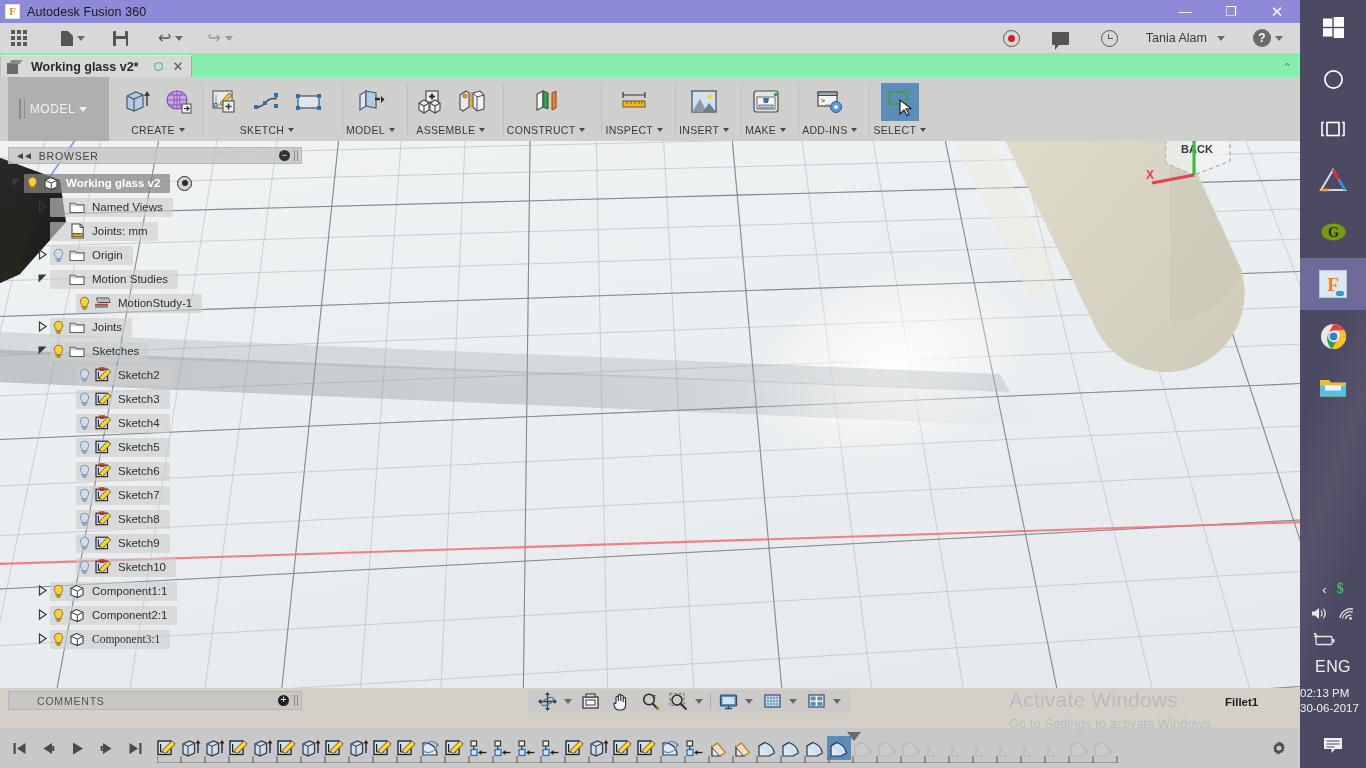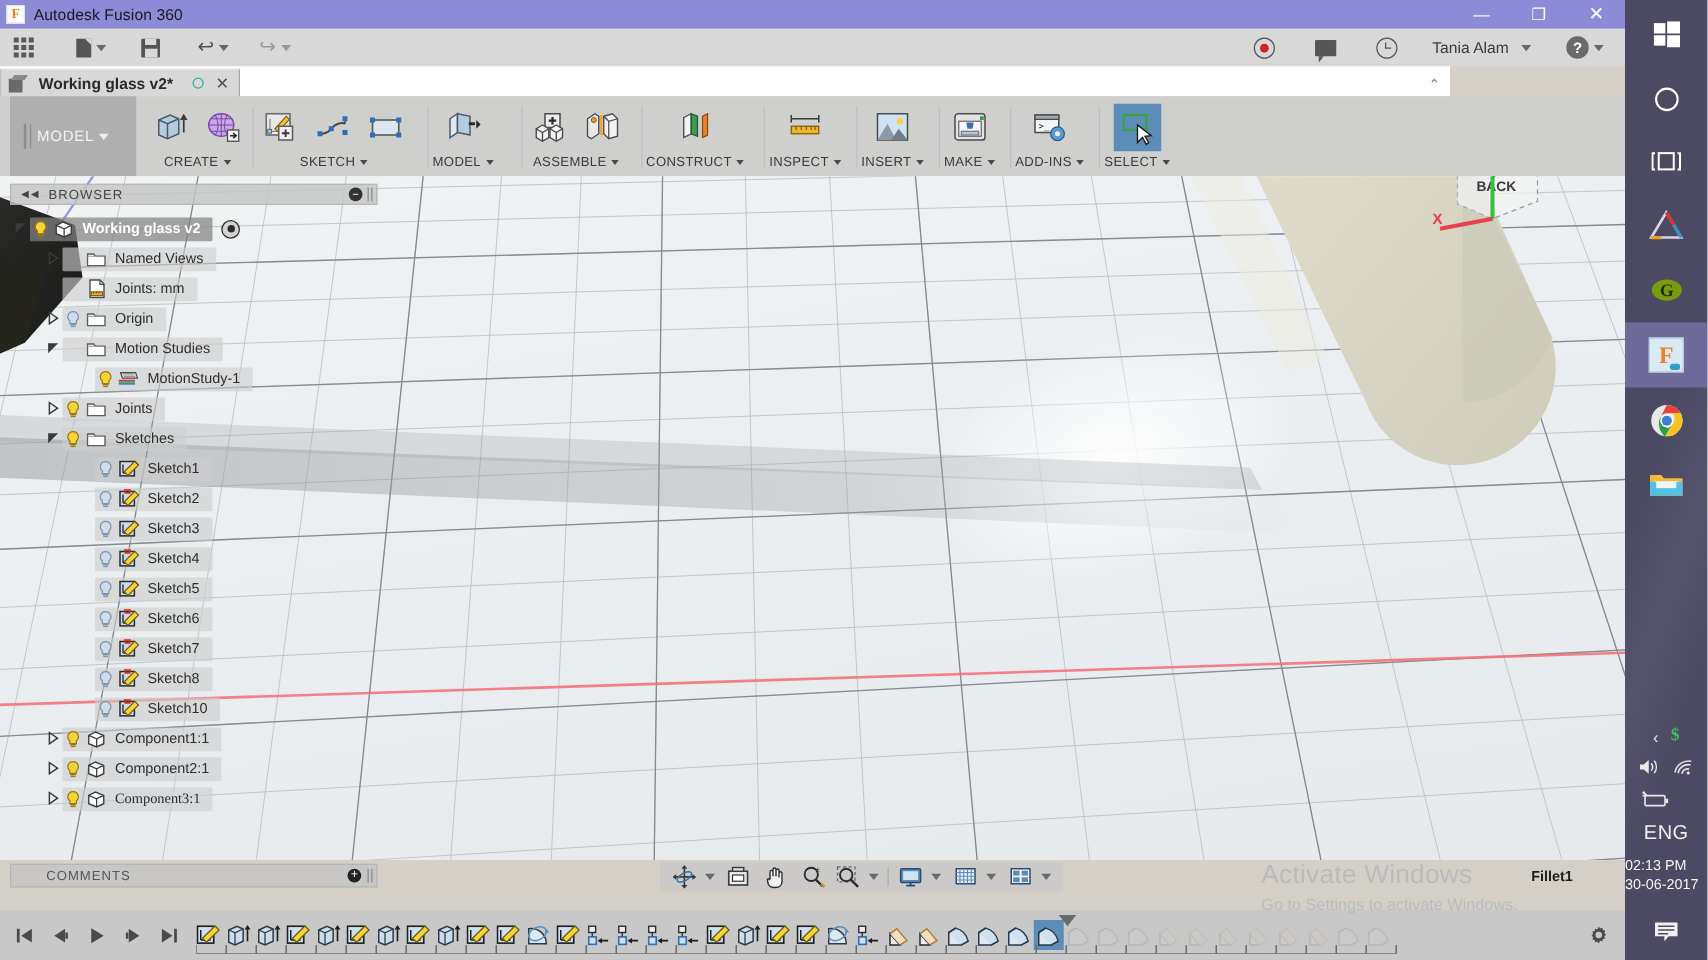--- a/index.html
+++ b/index.html
@@ -63,22 +63,22 @@
   .save-ico { width:15px;height:15px;background:#555;position:relative;border-radius:1px;}
   .save-ico:before{content:"";position:absolute;left:3px;top:0;width:9px;height:5px;background:#d8d8d8;}
   .save-ico:after{content:"";position:absolute;left:2.5px;top:8px;width:10px;height:7px;background:#d8d8d8;}
   .file-ico{width:12px;height:15px;background:#555;position:relative;}
   .file-ico:after{content:"";position:absolute;right:0;top:0;border-top:5px solid #d8d8d8;border-left:5px solid transparent;}
   .arrow-u,.arrow-r{font-size:16px;color:#555;line-height:1;}
   .arrow-r{color:#9a9a9a;}
 
   
   #tabbar {
-    position:absolute; left:0; top:53px; width:1160px; height:24px;
-    background:#ffffff; display:flex; align-items:flex-end;
+    position:absolute; left:0; top:53px; width:1300px; height:24px;
+    background:#86efac; display:flex; align-items:flex-end;
   }
   #doctab {
     height:22px; background:#d8d8d8; display:flex; align-items:center;
     padding:0 8px 0 6px; border-top:1px solid #e4e4e4;
     border-left:1px solid #c0c0c0; border-right:1px solid #a8a8a8;
   }
   #doctab .cube {
     width:15px;height:14px;margin-right:9px;position:relative;
   }
   #doctab .cube:before{content:"";position:absolute;left:0;top:3px;width:11px;height:11px;background:#6a6a6a;}
@@ -377,21 +377,21 @@
                 <path d="M26 9 l3.5 3.5 -3.5 3.5 Z" fill="#2a2a2a"></path>
               </svg>
             </div>
           </div>
           <div class="rp-label">
             <span>MODEL</span>
               <span class="c"></span>
           </div>
         </div>
 
-        <div class="rpanel" style="margin-left:18px">
+        <div class="rpanel" style="margin-left:8px">
           <div class="rp-icons">
             <div class="ricon">
               <svg width="30" height="30" viewBox="0 0 30 30">
                 <rect x="11" y="4" width="12" height="11" fill="#eee" stroke="#4a4a4a" stroke-width="1.2"></rect>
                 <path d="M17 6.5 v6 M14 9.5 h6" stroke="#2a2a2a" stroke-width="1.8"></path>
                 <path d="M4 16 L9 13 L14 16 L14 23 L9 26 L4 23 Z" fill="#f2f2f2" stroke="#4a4a4a" stroke-width="1.1"></path>
                 <path d="M4 16 L9 19 L14 16 M9 19 v7" fill="none" stroke="#4a4a4a" stroke-width="1.1"></path>
                 <path d="M15 16 L20 13 L25 16 L25 23 L20 26 L15 23 Z" fill="#f2f2f2" stroke="#4a4a4a" stroke-width="1.1"></path>
                 <path d="M15 16 L20 19 L25 16 M20 19 v7" fill="none" stroke="#4a4a4a" stroke-width="1.1"></path>
               </svg>
@@ -829,171 +829,171 @@
                   <path d="M6.5 1.2a4.2 4.2 0 012.6 7.5v2.1H3.9V8.7A4.2 4.2 0 016.5 1.2Z" fill="#cfdcec" stroke="#7f95ad" stroke-width="1"></path>
      <rect x="4.2" y="11.1" width="4.6" height="1.2" fill="#7f95ad"></rect>
      <rect x="4.6" y="12.6" width="3.8" height="1.1" fill="#7f95ad"></rect>
                 </svg>
               </span>
               <span class="tico">
                 <svg width="17" height="16" viewBox="0 0 17 16">
                   <rect x="1" y="2.2" width="11.5" height="11.5" fill="#ccdcec" stroke="#2a2a2a" stroke-width="1.2"></rect>
          <path d="M3.4 11.4 V4.6 M3.4 11.4 H10" stroke="#2a2a2a" stroke-width="1.1"></path>
          <path d="M4.4 10.4 L12.8 2 L15.8 5 L7.4 13.4 Z" fill="#f7d33a" stroke="#6a5a10" stroke-width=".9"></path>
+         <path d="M4.2 1 h5.6 M5.4 1 v2 M8.6 1 v2 M4.6 3.3 h4.8" stroke="#d03020" stroke-width="1.3" fill="none"></path>
+                </svg>
+              </span>
+              <span class="tlbl">Sketch2</span>
+            </span>
+          </div>
+          <div class="tnode" style="padding-left: 52px;">
+            <span class="twist"><svg width="11" height="11" viewBox="0 0 11 11"></svg></span>
+            <span class="row">
+              <span class="bulb">
+                <svg width="13" height="15" viewBox="0 0 13 15">
+                  <path d="M6.5 1.2a4.2 4.2 0 012.6 7.5v2.1H3.9V8.7A4.2 4.2 0 016.5 1.2Z" fill="#cfdcec" stroke="#7f95ad" stroke-width="1"></path>
+     <rect x="4.2" y="11.1" width="4.6" height="1.2" fill="#7f95ad"></rect>
+     <rect x="4.6" y="12.6" width="3.8" height="1.1" fill="#7f95ad"></rect>
+                </svg>
+              </span>
+              <span class="tico">
+                <svg width="17" height="16" viewBox="0 0 17 16">
+                  <rect x="1" y="2.2" width="11.5" height="11.5" fill="#ccdcec" stroke="#2a2a2a" stroke-width="1.2"></rect>
+         <path d="M3.4 11.4 V4.6 M3.4 11.4 H10" stroke="#2a2a2a" stroke-width="1.1"></path>
+         <path d="M4.4 10.4 L12.8 2 L15.8 5 L7.4 13.4 Z" fill="#f7d33a" stroke="#6a5a10" stroke-width=".9"></path>
          <path d="M12.8 2 L15.8 5" stroke="#6a5a10" stroke-width=".9"></path>
                 </svg>
               </span>
-              <span class="tlbl">Sketch1</span>
+              <span class="tlbl">Sketch3</span>
             </span>
           </div>
           <div class="tnode" style="padding-left: 52px;">
             <span class="twist"><svg width="11" height="11" viewBox="0 0 11 11"></svg></span>
             <span class="row">
               <span class="bulb">
                 <svg width="13" height="15" viewBox="0 0 13 15">
                   <path d="M6.5 1.2a4.2 4.2 0 012.6 7.5v2.1H3.9V8.7A4.2 4.2 0 016.5 1.2Z" fill="#cfdcec" stroke="#7f95ad" stroke-width="1"></path>
      <rect x="4.2" y="11.1" width="4.6" height="1.2" fill="#7f95ad"></rect>
      <rect x="4.6" y="12.6" width="3.8" height="1.1" fill="#7f95ad"></rect>
                 </svg>
               </span>
               <span class="tico">
                 <svg width="17" height="16" viewBox="0 0 17 16">
                   <rect x="1" y="2.2" width="11.5" height="11.5" fill="#ccdcec" stroke="#2a2a2a" stroke-width="1.2"></rect>
          <path d="M3.4 11.4 V4.6 M3.4 11.4 H10" stroke="#2a2a2a" stroke-width="1.1"></path>
          <path d="M4.4 10.4 L12.8 2 L15.8 5 L7.4 13.4 Z" fill="#f7d33a" stroke="#6a5a10" stroke-width=".9"></path>
          <path d="M4.2 1 h5.6 M5.4 1 v2 M8.6 1 v2 M4.6 3.3 h4.8" stroke="#d03020" stroke-width="1.3" fill="none"></path>
                 </svg>
               </span>
-              <span class="tlbl">Sketch2</span>
+              <span class="tlbl">Sketch4</span>
             </span>
           </div>
           <div class="tnode" style="padding-left: 52px;">
             <span class="twist"><svg width="11" height="11" viewBox="0 0 11 11"></svg></span>
             <span class="row">
               <span class="bulb">
                 <svg width="13" height="15" viewBox="0 0 13 15">
                   <path d="M6.5 1.2a4.2 4.2 0 012.6 7.5v2.1H3.9V8.7A4.2 4.2 0 016.5 1.2Z" fill="#cfdcec" stroke="#7f95ad" stroke-width="1"></path>
      <rect x="4.2" y="11.1" width="4.6" height="1.2" fill="#7f95ad"></rect>
      <rect x="4.6" y="12.6" width="3.8" height="1.1" fill="#7f95ad"></rect>
                 </svg>
               </span>
               <span class="tico">
                 <svg width="17" height="16" viewBox="0 0 17 16">
                   <rect x="1" y="2.2" width="11.5" height="11.5" fill="#ccdcec" stroke="#2a2a2a" stroke-width="1.2"></rect>
          <path d="M3.4 11.4 V4.6 M3.4 11.4 H10" stroke="#2a2a2a" stroke-width="1.1"></path>
          <path d="M4.4 10.4 L12.8 2 L15.8 5 L7.4 13.4 Z" fill="#f7d33a" stroke="#6a5a10" stroke-width=".9"></path>
          <path d="M12.8 2 L15.8 5" stroke="#6a5a10" stroke-width=".9"></path>
                 </svg>
               </span>
-              <span class="tlbl">Sketch3</span>
+              <span class="tlbl">Sketch5</span>
             </span>
           </div>
           <div class="tnode" style="padding-left: 52px;">
             <span class="twist"><svg width="11" height="11" viewBox="0 0 11 11"></svg></span>
             <span class="row">
               <span class="bulb">
                 <svg width="13" height="15" viewBox="0 0 13 15">
                   <path d="M6.5 1.2a4.2 4.2 0 012.6 7.5v2.1H3.9V8.7A4.2 4.2 0 016.5 1.2Z" fill="#cfdcec" stroke="#7f95ad" stroke-width="1"></path>
      <rect x="4.2" y="11.1" width="4.6" height="1.2" fill="#7f95ad"></rect>
      <rect x="4.6" y="12.6" width="3.8" height="1.1" fill="#7f95ad"></rect>
                 </svg>
               </span>
               <span class="tico">
                 <svg width="17" height="16" viewBox="0 0 17 16">
                   <rect x="1" y="2.2" width="11.5" height="11.5" fill="#ccdcec" stroke="#2a2a2a" stroke-width="1.2"></rect>
          <path d="M3.4 11.4 V4.6 M3.4 11.4 H10" stroke="#2a2a2a" stroke-width="1.1"></path>
          <path d="M4.4 10.4 L12.8 2 L15.8 5 L7.4 13.4 Z" fill="#f7d33a" stroke="#6a5a10" stroke-width=".9"></path>
          <path d="M4.2 1 h5.6 M5.4 1 v2 M8.6 1 v2 M4.6 3.3 h4.8" stroke="#d03020" stroke-width="1.3" fill="none"></path>
                 </svg>
               </span>
-              <span class="tlbl">Sketch4</span>
+              <span class="tlbl">Sketch6</span>
+            </span>
+          </div>
+          <div class="tnode" style="padding-left: 52px;">
+            <span class="twist"><svg width="11" height="11" viewBox="0 0 11 11"></svg></span>
+            <span class="row">
+              <span class="bulb">
+                <svg width="13" height="15" viewBox="0 0 13 15">
+                  <path d="M6.5 1.2a4.2 4.2 0 012.6 7.5v2.1H3.9V8.7A4.2 4.2 0 016.5 1.2Z" fill="#cfdcec" stroke="#7f95ad" stroke-width="1"></path>
+     <rect x="4.2" y="11.1" width="4.6" height="1.2" fill="#7f95ad"></rect>
+     <rect x="4.6" y="12.6" width="3.8" height="1.1" fill="#7f95ad"></rect>
+                </svg>
+              </span>
+              <span class="tico">
+                <svg width="17" height="16" viewBox="0 0 17 16">
+                  <rect x="1" y="2.2" width="11.5" height="11.5" fill="#ccdcec" stroke="#2a2a2a" stroke-width="1.2"></rect>
+         <path d="M3.4 11.4 V4.6 M3.4 11.4 H10" stroke="#2a2a2a" stroke-width="1.1"></path>
+         <path d="M4.4 10.4 L12.8 2 L15.8 5 L7.4 13.4 Z" fill="#f7d33a" stroke="#6a5a10" stroke-width=".9"></path>
+         <path d="M4.2 1 h5.6 M5.4 1 v2 M8.6 1 v2 M4.6 3.3 h4.8" stroke="#d03020" stroke-width="1.3" fill="none"></path>
+                </svg>
+              </span>
+              <span class="tlbl">Sketch7</span>
+            </span>
+          </div>
+          <div class="tnode" style="padding-left: 52px;">
+            <span class="twist"><svg width="11" height="11" viewBox="0 0 11 11"></svg></span>
+            <span class="row">
+              <span class="bulb">
+                <svg width="13" height="15" viewBox="0 0 13 15">
+                  <path d="M6.5 1.2a4.2 4.2 0 012.6 7.5v2.1H3.9V8.7A4.2 4.2 0 016.5 1.2Z" fill="#cfdcec" stroke="#7f95ad" stroke-width="1"></path>
+     <rect x="4.2" y="11.1" width="4.6" height="1.2" fill="#7f95ad"></rect>
+     <rect x="4.6" y="12.6" width="3.8" height="1.1" fill="#7f95ad"></rect>
+                </svg>
+              </span>
+              <span class="tico">
+                <svg width="17" height="16" viewBox="0 0 17 16">
+                  <rect x="1" y="2.2" width="11.5" height="11.5" fill="#ccdcec" stroke="#2a2a2a" stroke-width="1.2"></rect>
+         <path d="M3.4 11.4 V4.6 M3.4 11.4 H10" stroke="#2a2a2a" stroke-width="1.1"></path>
+         <path d="M4.4 10.4 L12.8 2 L15.8 5 L7.4 13.4 Z" fill="#f7d33a" stroke="#6a5a10" stroke-width=".9"></path>
+         <path d="M4.2 1 h5.6 M5.4 1 v2 M8.6 1 v2 M4.6 3.3 h4.8" stroke="#d03020" stroke-width="1.3" fill="none"></path>
+                </svg>
+              </span>
+              <span class="tlbl">Sketch8</span>
             </span>
           </div>
           <div class="tnode" style="padding-left: 52px;">
             <span class="twist"><svg width="11" height="11" viewBox="0 0 11 11"></svg></span>
             <span class="row">
               <span class="bulb">
                 <svg width="13" height="15" viewBox="0 0 13 15">
                   <path d="M6.5 1.2a4.2 4.2 0 012.6 7.5v2.1H3.9V8.7A4.2 4.2 0 016.5 1.2Z" fill="#cfdcec" stroke="#7f95ad" stroke-width="1"></path>
      <rect x="4.2" y="11.1" width="4.6" height="1.2" fill="#7f95ad"></rect>
      <rect x="4.6" y="12.6" width="3.8" height="1.1" fill="#7f95ad"></rect>
                 </svg>
               </span>
               <span class="tico">
                 <svg width="17" height="16" viewBox="0 0 17 16">
                   <rect x="1" y="2.2" width="11.5" height="11.5" fill="#ccdcec" stroke="#2a2a2a" stroke-width="1.2"></rect>
          <path d="M3.4 11.4 V4.6 M3.4 11.4 H10" stroke="#2a2a2a" stroke-width="1.1"></path>
          <path d="M4.4 10.4 L12.8 2 L15.8 5 L7.4 13.4 Z" fill="#f7d33a" stroke="#6a5a10" stroke-width=".9"></path>
          <path d="M12.8 2 L15.8 5" stroke="#6a5a10" stroke-width=".9"></path>
                 </svg>
               </span>
-              <span class="tlbl">Sketch5</span>
-            </span>
-          </div>
-          <div class="tnode" style="padding-left: 52px;">
-            <span class="twist"><svg width="11" height="11" viewBox="0 0 11 11"></svg></span>
-            <span class="row">
-              <span class="bulb">
-                <svg width="13" height="15" viewBox="0 0 13 15">
-                  <path d="M6.5 1.2a4.2 4.2 0 012.6 7.5v2.1H3.9V8.7A4.2 4.2 0 016.5 1.2Z" fill="#cfdcec" stroke="#7f95ad" stroke-width="1"></path>
-     <rect x="4.2" y="11.1" width="4.6" height="1.2" fill="#7f95ad"></rect>
-     <rect x="4.6" y="12.6" width="3.8" height="1.1" fill="#7f95ad"></rect>
-                </svg>
-              </span>
-              <span class="tico">
-                <svg width="17" height="16" viewBox="0 0 17 16">
-                  <rect x="1" y="2.2" width="11.5" height="11.5" fill="#ccdcec" stroke="#2a2a2a" stroke-width="1.2"></rect>
-         <path d="M3.4 11.4 V4.6 M3.4 11.4 H10" stroke="#2a2a2a" stroke-width="1.1"></path>
-         <path d="M4.4 10.4 L12.8 2 L15.8 5 L7.4 13.4 Z" fill="#f7d33a" stroke="#6a5a10" stroke-width=".9"></path>
-         <path d="M4.2 1 h5.6 M5.4 1 v2 M8.6 1 v2 M4.6 3.3 h4.8" stroke="#d03020" stroke-width="1.3" fill="none"></path>
-                </svg>
-              </span>
-              <span class="tlbl">Sketch6</span>
-            </span>
-          </div>
-          <div class="tnode" style="padding-left: 52px;">
-            <span class="twist"><svg width="11" height="11" viewBox="0 0 11 11"></svg></span>
-            <span class="row">
-              <span class="bulb">
-                <svg width="13" height="15" viewBox="0 0 13 15">
-                  <path d="M6.5 1.2a4.2 4.2 0 012.6 7.5v2.1H3.9V8.7A4.2 4.2 0 016.5 1.2Z" fill="#cfdcec" stroke="#7f95ad" stroke-width="1"></path>
-     <rect x="4.2" y="11.1" width="4.6" height="1.2" fill="#7f95ad"></rect>
-     <rect x="4.6" y="12.6" width="3.8" height="1.1" fill="#7f95ad"></rect>
-                </svg>
-              </span>
-              <span class="tico">
-                <svg width="17" height="16" viewBox="0 0 17 16">
-                  <rect x="1" y="2.2" width="11.5" height="11.5" fill="#ccdcec" stroke="#2a2a2a" stroke-width="1.2"></rect>
-         <path d="M3.4 11.4 V4.6 M3.4 11.4 H10" stroke="#2a2a2a" stroke-width="1.1"></path>
-         <path d="M4.4 10.4 L12.8 2 L15.8 5 L7.4 13.4 Z" fill="#f7d33a" stroke="#6a5a10" stroke-width=".9"></path>
-         <path d="M4.2 1 h5.6 M5.4 1 v2 M8.6 1 v2 M4.6 3.3 h4.8" stroke="#d03020" stroke-width="1.3" fill="none"></path>
-                </svg>
-              </span>
-              <span class="tlbl">Sketch7</span>
-            </span>
-          </div>
-          <div class="tnode" style="padding-left: 52px;">
-            <span class="twist"><svg width="11" height="11" viewBox="0 0 11 11"></svg></span>
-            <span class="row">
-              <span class="bulb">
-                <svg width="13" height="15" viewBox="0 0 13 15">
-                  <path d="M6.5 1.2a4.2 4.2 0 012.6 7.5v2.1H3.9V8.7A4.2 4.2 0 016.5 1.2Z" fill="#cfdcec" stroke="#7f95ad" stroke-width="1"></path>
-     <rect x="4.2" y="11.1" width="4.6" height="1.2" fill="#7f95ad"></rect>
-     <rect x="4.6" y="12.6" width="3.8" height="1.1" fill="#7f95ad"></rect>
-                </svg>
-              </span>
-              <span class="tico">
-                <svg width="17" height="16" viewBox="0 0 17 16">
-                  <rect x="1" y="2.2" width="11.5" height="11.5" fill="#ccdcec" stroke="#2a2a2a" stroke-width="1.2"></rect>
-         <path d="M3.4 11.4 V4.6 M3.4 11.4 H10" stroke="#2a2a2a" stroke-width="1.1"></path>
-         <path d="M4.4 10.4 L12.8 2 L15.8 5 L7.4 13.4 Z" fill="#f7d33a" stroke="#6a5a10" stroke-width=".9"></path>
-         <path d="M4.2 1 h5.6 M5.4 1 v2 M8.6 1 v2 M4.6 3.3 h4.8" stroke="#d03020" stroke-width="1.3" fill="none"></path>
-                </svg>
-              </span>
-              <span class="tlbl">Sketch8</span>
+              <span class="tlbl">Sketch9</span>
             </span>
           </div>
           <div class="tnode" style="padding-left: 52px;">
             <span class="twist"><svg width="11" height="11" viewBox="0 0 11 11"></svg></span>
             <span class="row">
               <span class="bulb">
                 <svg width="13" height="15" viewBox="0 0 13 15">
                   <path d="M6.5 1.2a4.2 4.2 0 012.6 7.5v2.1H3.9V8.7A4.2 4.2 0 016.5 1.2Z" fill="#cfdcec" stroke="#7f95ad" stroke-width="1"></path>
      <rect x="4.2" y="11.1" width="4.6" height="1.2" fill="#7f95ad"></rect>
      <rect x="4.6" y="12.6" width="3.8" height="1.1" fill="#7f95ad"></rect>

